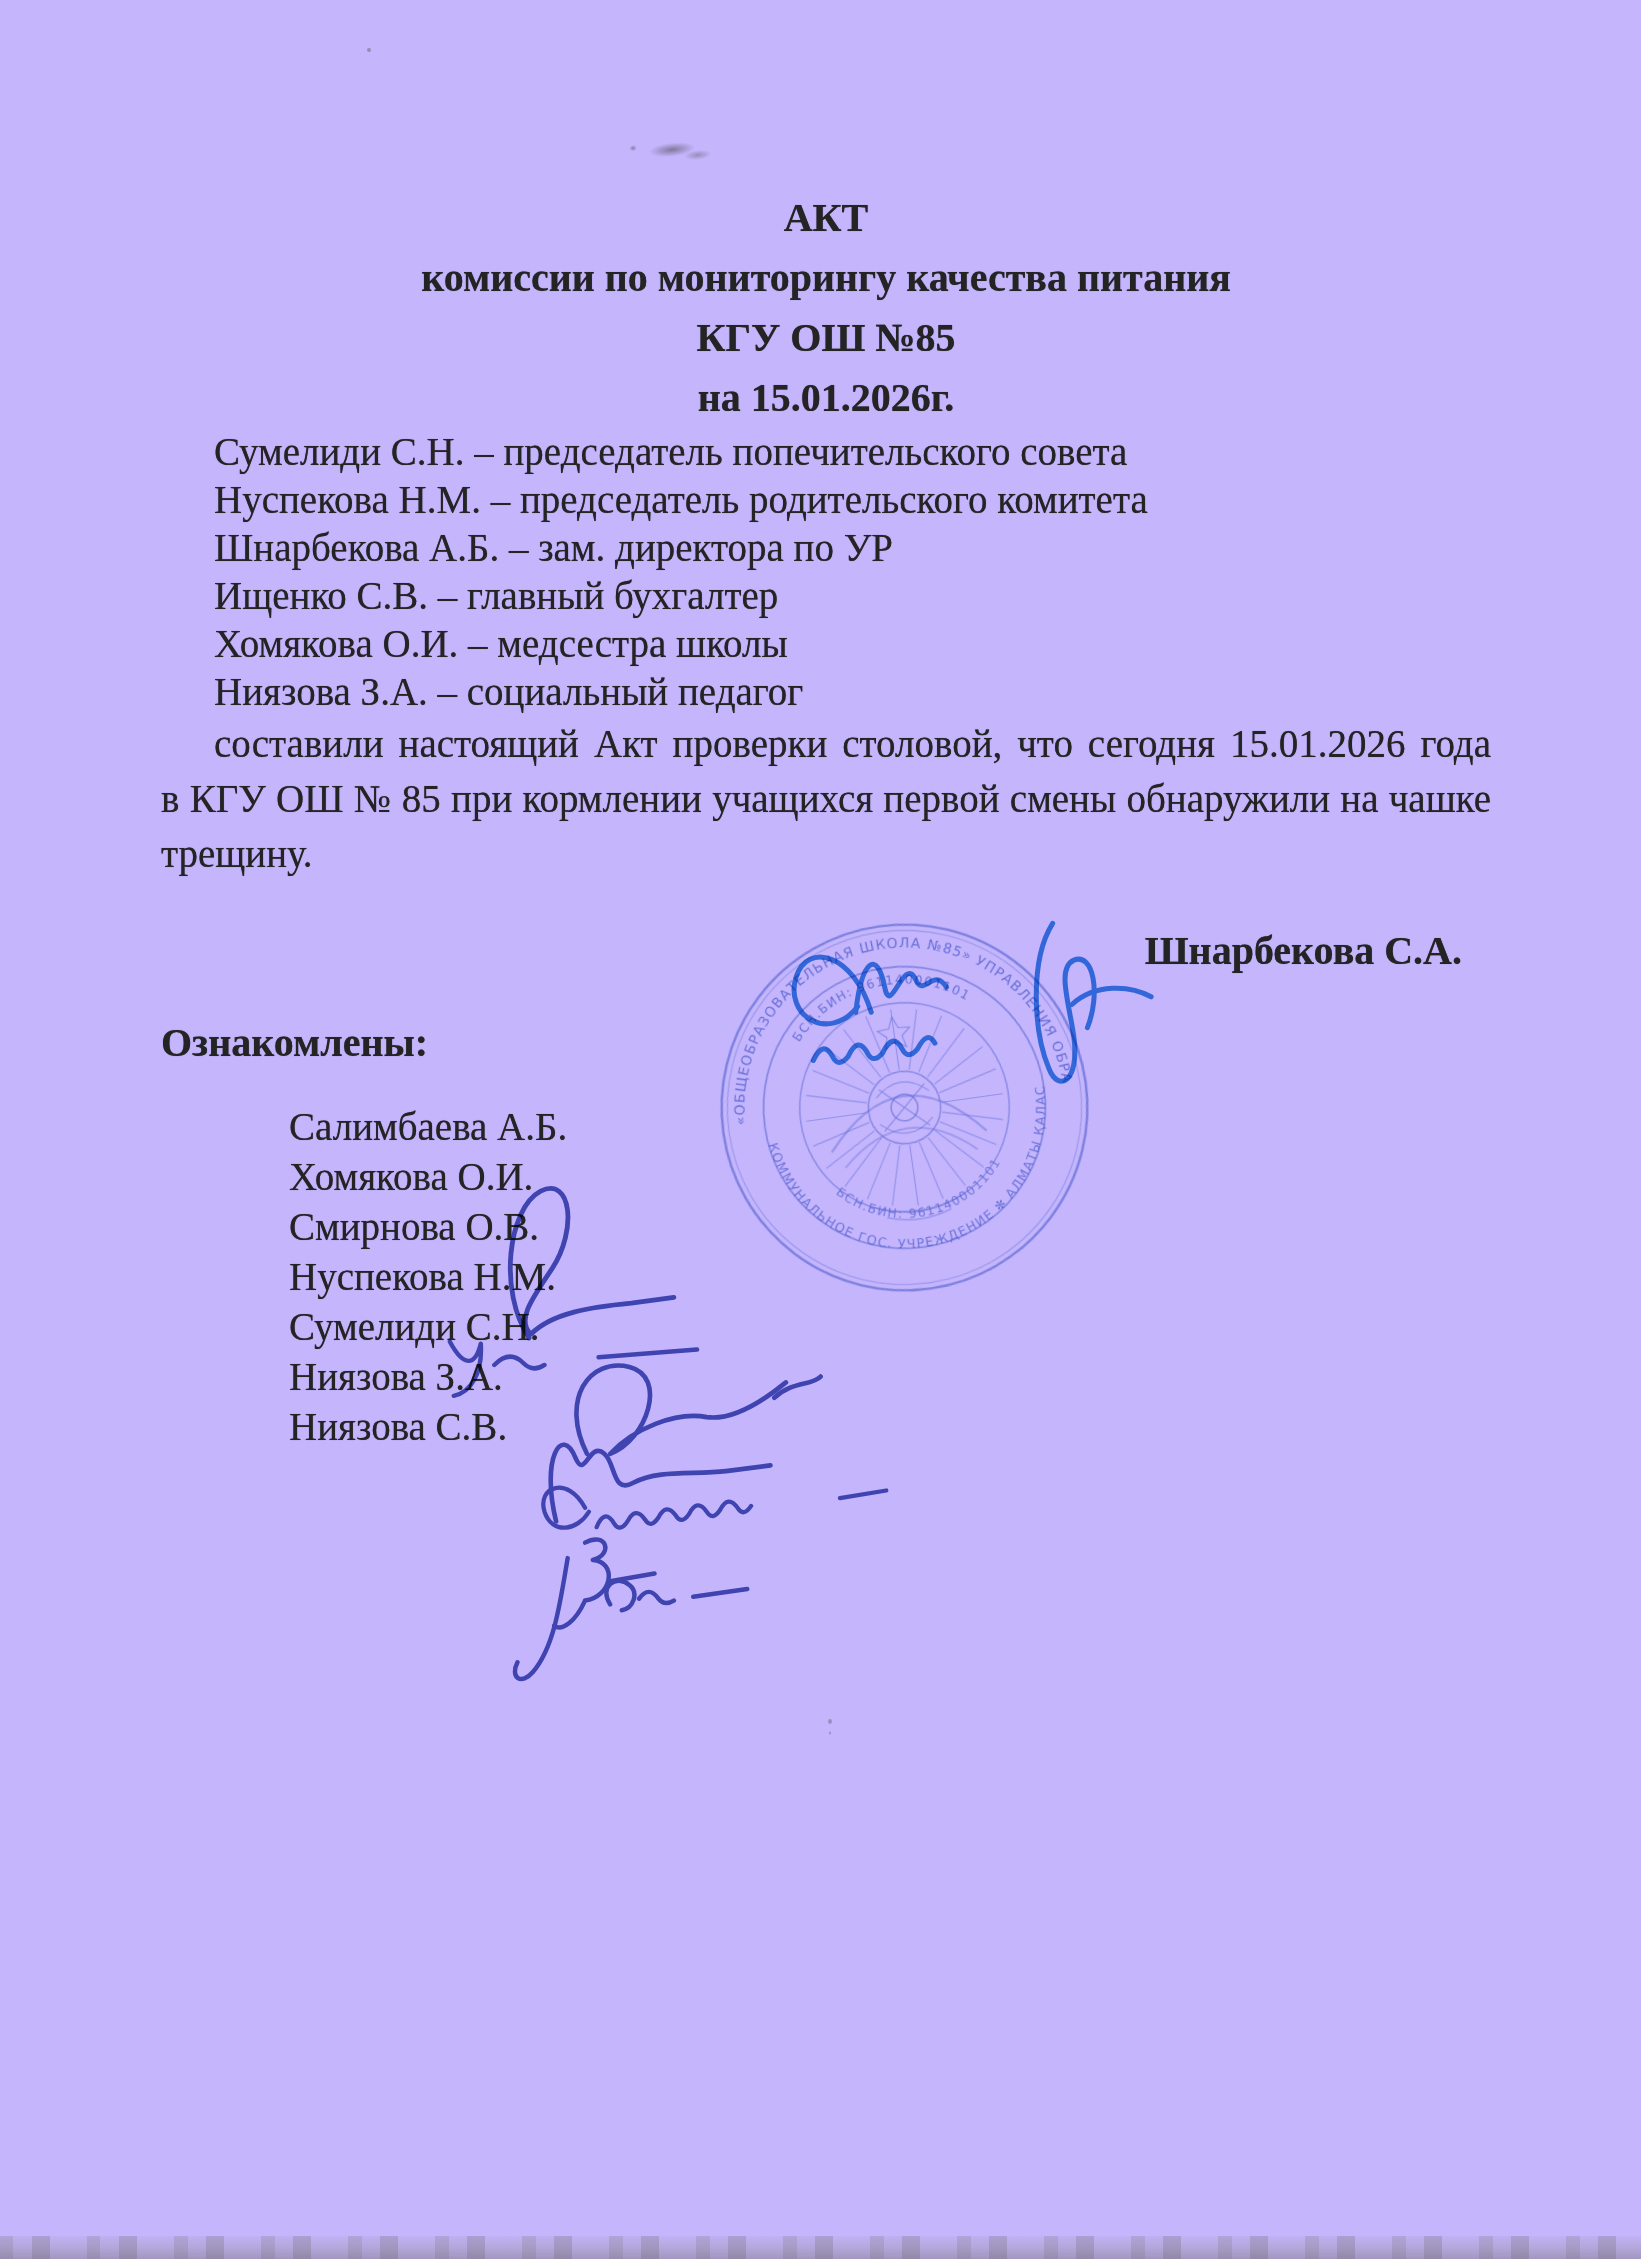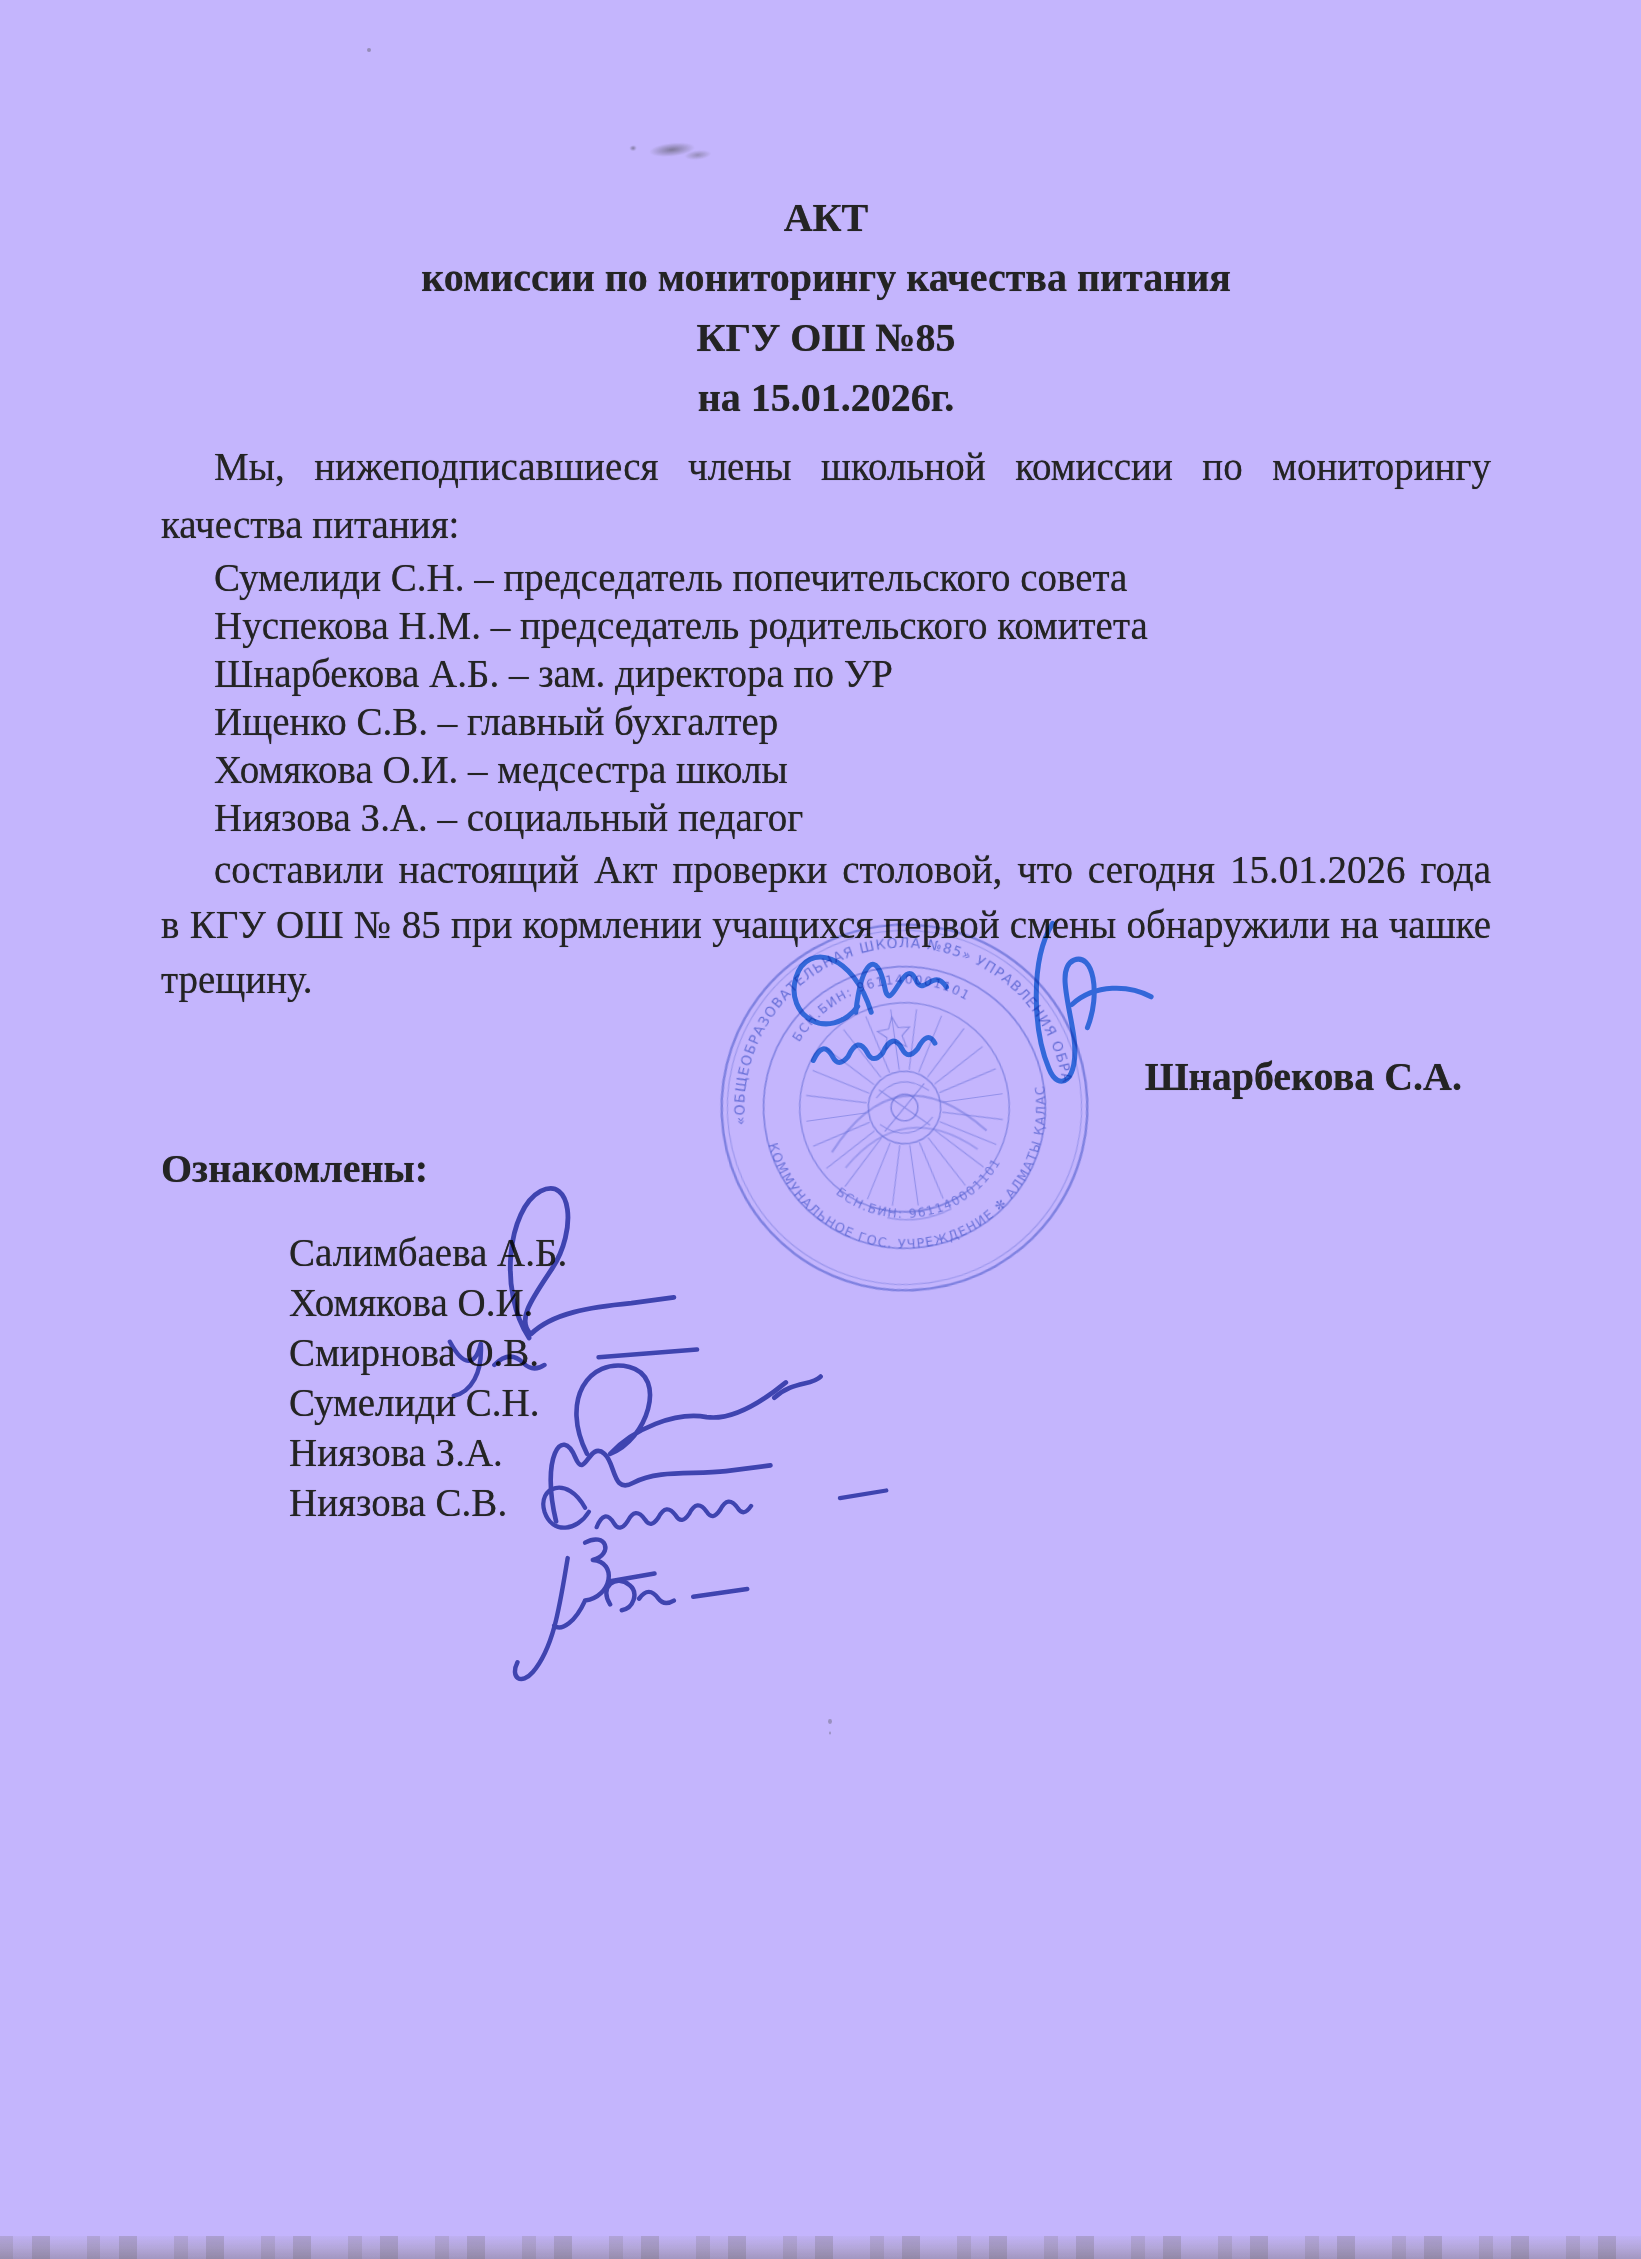--- a/index.html
+++ b/index.html
@@ -79,24 +79,20 @@
 
   <div class="content">
 
     <div class="title-block">
       <div class="title-line">АКТ</div>
       <div class="title-line">комиссии по мониторингу качества питания</div>
       <div class="title-line">КГУ ОШ №85</div>
       <div class="title-line"><span>на </span><span class="date-underline">15.01.2026г.</span></div>
     </div>
 
-    <div class="para intro">
-      <div class="jline indent">Мы, нижеподписавшиеся члены школьной комиссии по мониторингу</div>
-      <div class="lline">качества питания:</div>
-    </div>
 
     <ul class="members">
       <li>Сумелиди С.Н. – председатель попечительского совета</li>
       <li>Нуспекова Н.М. – председатель родительского комитета</li>
       <li>Шнарбекова А.Б. – зам. директора по УР</li>
       <li>Ищенко С.В. – главный бухгалтер</li>
       <li>Хомякова О.И. – медсестра школы</li>
       <li>Ниязова З.А. – социальный педагог</li>
     </ul>
 
@@ -109,20 +105,21 @@
     <div class="director-row">
       <span class="director-name">Шнарбекова С.А.</span>
     </div>
 
     <div class="ack-label">Ознакомлены:</div>
 
     <ul class="ack-list">
       <li>Салимбаева А.Б.</li>
       <li>Хомякова О.И.</li>
       <li>Смирнова О.В.</li>
+      <li>Нуспекова Н.М.</li>
       <li>Сумелиди С.Н.</li>
       <li>Ниязова З.А.</li>
       <li>Ниязова С.В.</li>
     </ul>
   </div>
 
   <svg class="stamp" viewBox="0 0 400 400">
     <defs>
       <path id="arcTop" d="M 32,200 A 168,168 0 1 1 368,200"></path>
       <path id="arcBottom" d="M 52,200 A 148,148 0 1 0 348,200"></path>

